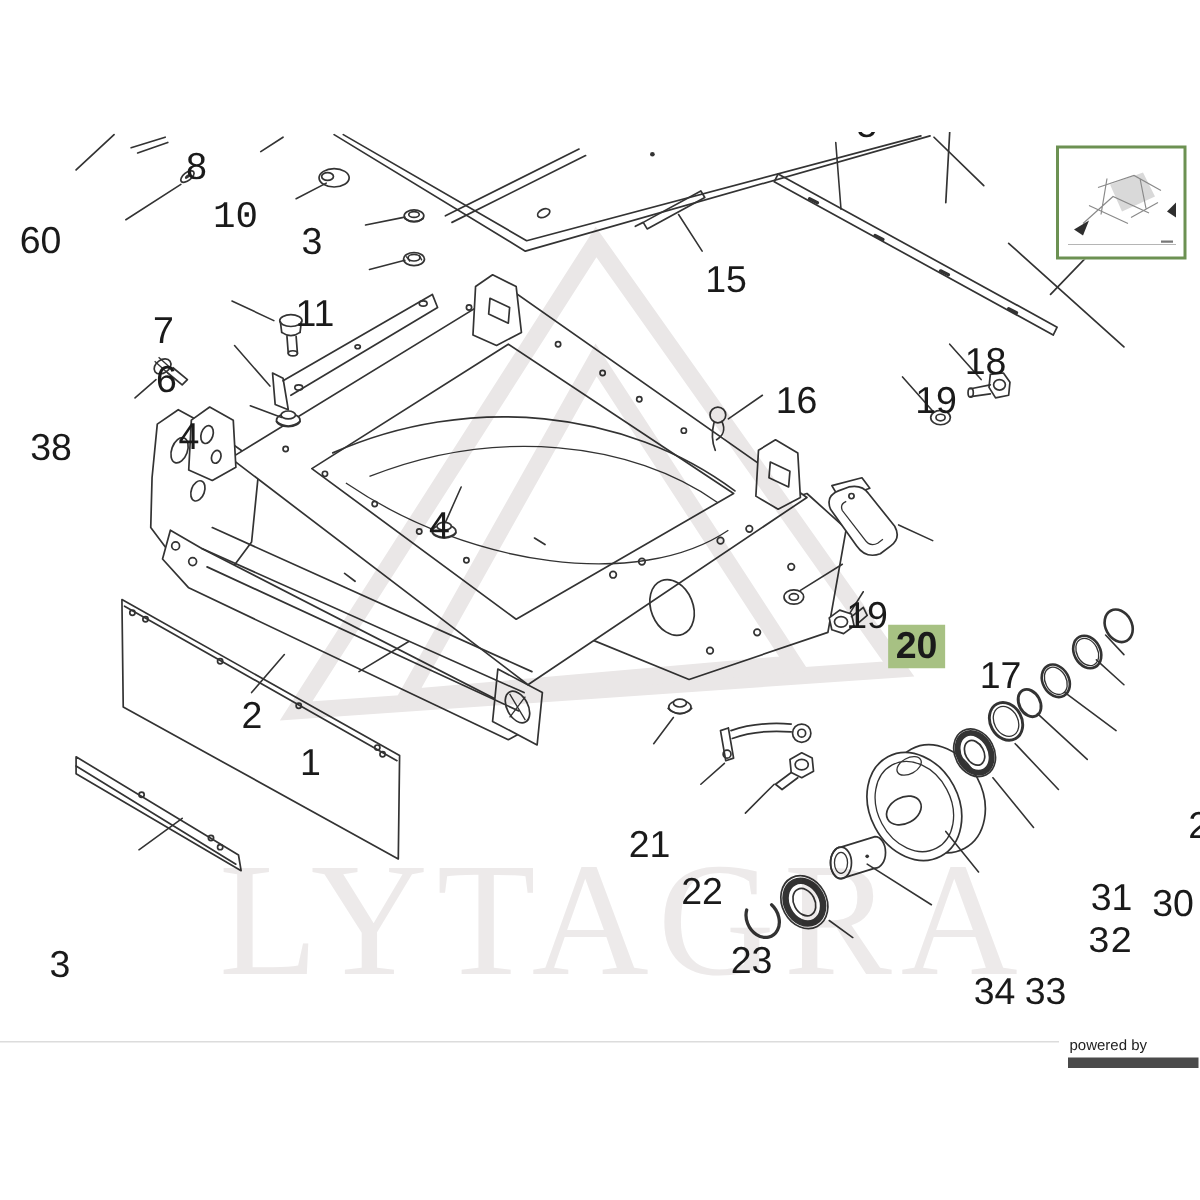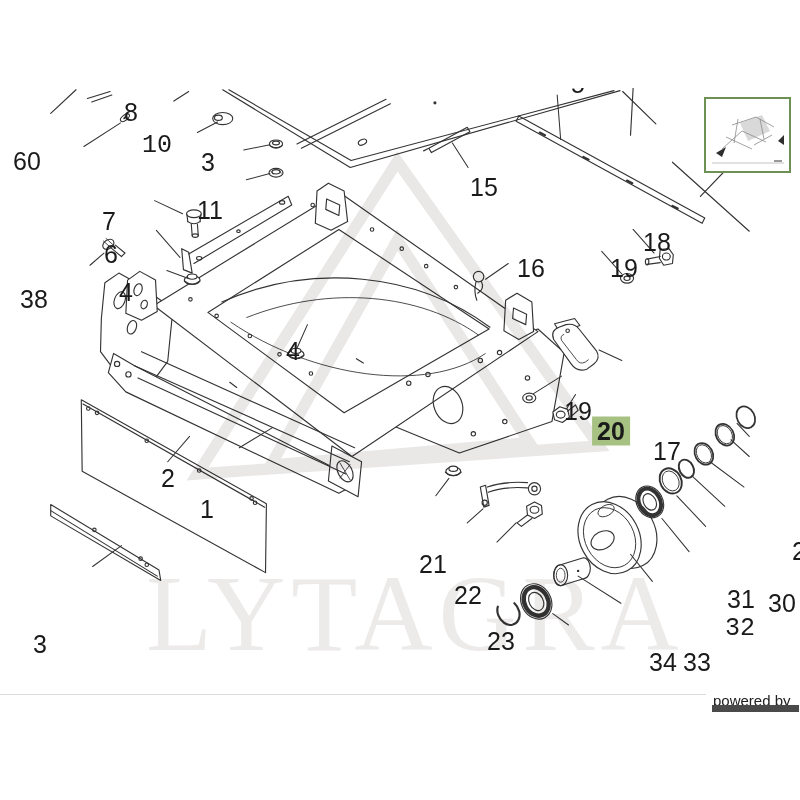--- a/index.html
+++ b/index.html
@@ -20,21 +20,21 @@
            font-size:108px;letter-spacing:6px;color:#edeaea;white-space:nowrap;}
   
   .labels-layer{position:absolute;left:0;top:0;width:800px;height:606px;}
   .part-label{position:absolute;transform:translate(-50%,-50%);font-size:25px;color:#1a1a1a;
               line-height:1;white-space:nowrap;cursor:pointer;}
   .part-label.highlighted{background:var(--highlight,#a7c183);padding:2px 5px;font-weight:bold;}
   
   .inset{position:absolute;left:704px;top:97px;width:87px;height:76px;background:#fff;
          border:2px solid var(--inset-border,#6c9152);box-sizing:border-box;cursor:pointer;}
   
-  .powered{position:absolute;left:713px;top:692px;font-size:15px;color:#222;}
+  .powered{position:absolute;left:713px;top:692px;font-size:10px;color:#222;}
   .powered-bar{position:absolute;left:712px;top:705px;width:87px;height:7px;background:#4a4a4a;cursor:pointer;}
 </style>
 </head>
 <body>
 
 <div class="stage">
 
   <div class="viewport">
 
     <svg width="800" height="606" viewBox="0 88 800 694">

